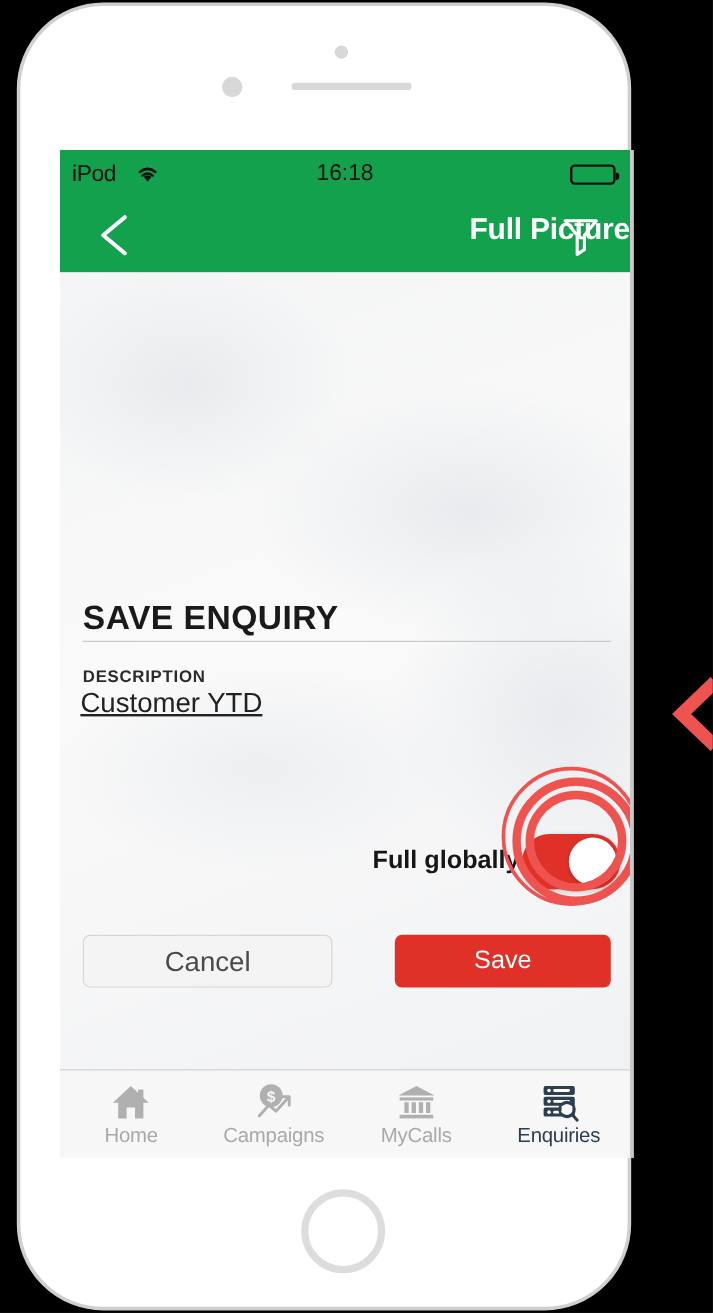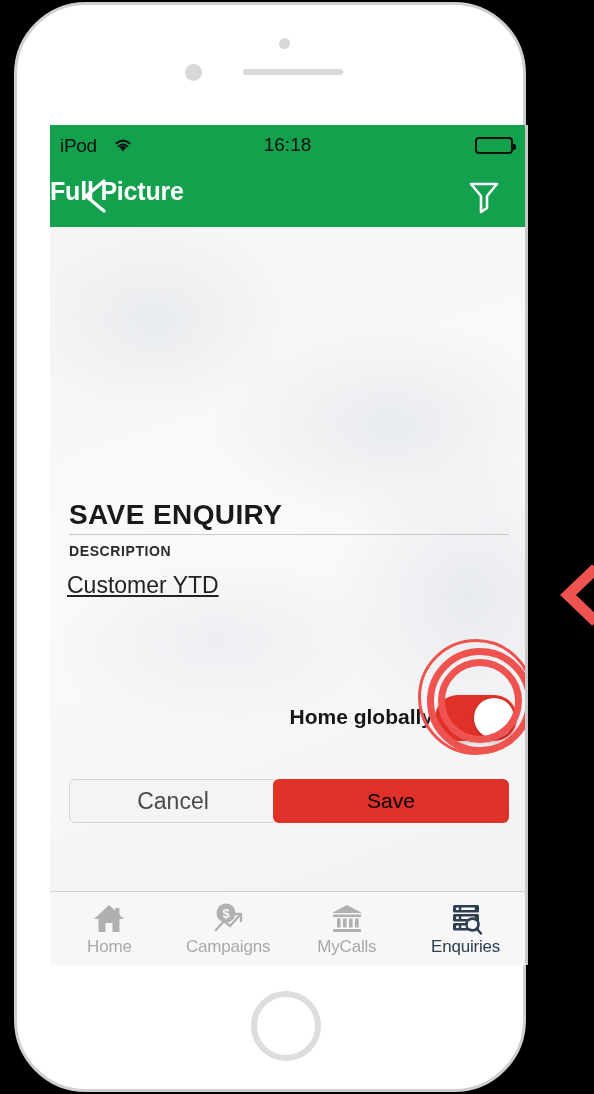--- a/index.html
+++ b/index.html
@@ -143,21 +143,21 @@
   #nav-bar {
     position: relative;
     height: 62px;
     background: #13a14e;
   }
   #nav-title {
     position: absolute;
     left: 0;
     right: 0;
     top: 12px;
-    text-align: left;
+    text-align: right;
     color: #fff;
     font-size: 25px;
     font-weight: bold;
     letter-spacing: -0.2px;
   }
   #back-button {
     position: absolute;
     left: 28px;
     top: 12px;
     width: 34px;
@@ -198,21 +198,21 @@
     position: absolute;
     left: 19px;
     top: 307px;
     width: 440px;
     height: 1px;
     background: #c9c9c9;
   }
   #description-label {
     position: absolute;
     left: 19px;
-    top: 316px;
+    top: 328px;
     font-size: 14px;
     font-weight: bold;
     letter-spacing: 0.6px;
     color: #2b2b2b;
   }
   #description-value {
     position: absolute;
     left: 17px;
     top: 345px;
     font-size: 23px;
@@ -299,26 +299,26 @@
     background: #f4f4f4;
     color: #4a4a4a;
     font-size: 23px;
     font-family: "Liberation Sans", sans-serif;
     cursor: pointer;
   }
   #save-button {
     position: absolute;
     right: 0;
     top: 0;
-    width: 236px;
+    width: 180px;
     height: 44px;
     border: none;
     border-radius: 6px;
     background: #e03129;
-    color: #000000;
+    color: #ffffff;
     font-size: 21px;
     font-family: "Liberation Sans", sans-serif;
     cursor: pointer;
   }
 
   
   #tab-bar {
     position: absolute;
     left: 0;
     bottom: 0;
@@ -402,21 +402,21 @@
     </div>
 
     <div id="content">
 
       <div id="save-enquiry-title">SAVE ENQUIRY</div>
       <div id="title-divider"></div>
       <div id="description-label">DESCRIPTION</div>
       <div id="description-value">Customer YTD</div>
 
       <div id="save-globally-row">
-        <span id="save-globally-label">Home globally</span>
+        <span id="save-globally-label">Full globally</span>
 
         <div id="save-globally-toggle">
           <div id="toggle-knob"></div>
         </div>
 
         <div class="tap-ring" id="tap-ring-outer"></div>
         <div class="tap-ring" id="tap-ring-middle"></div>
         <div class="tap-ring" id="tap-ring-inner"></div>
       </div>
 

